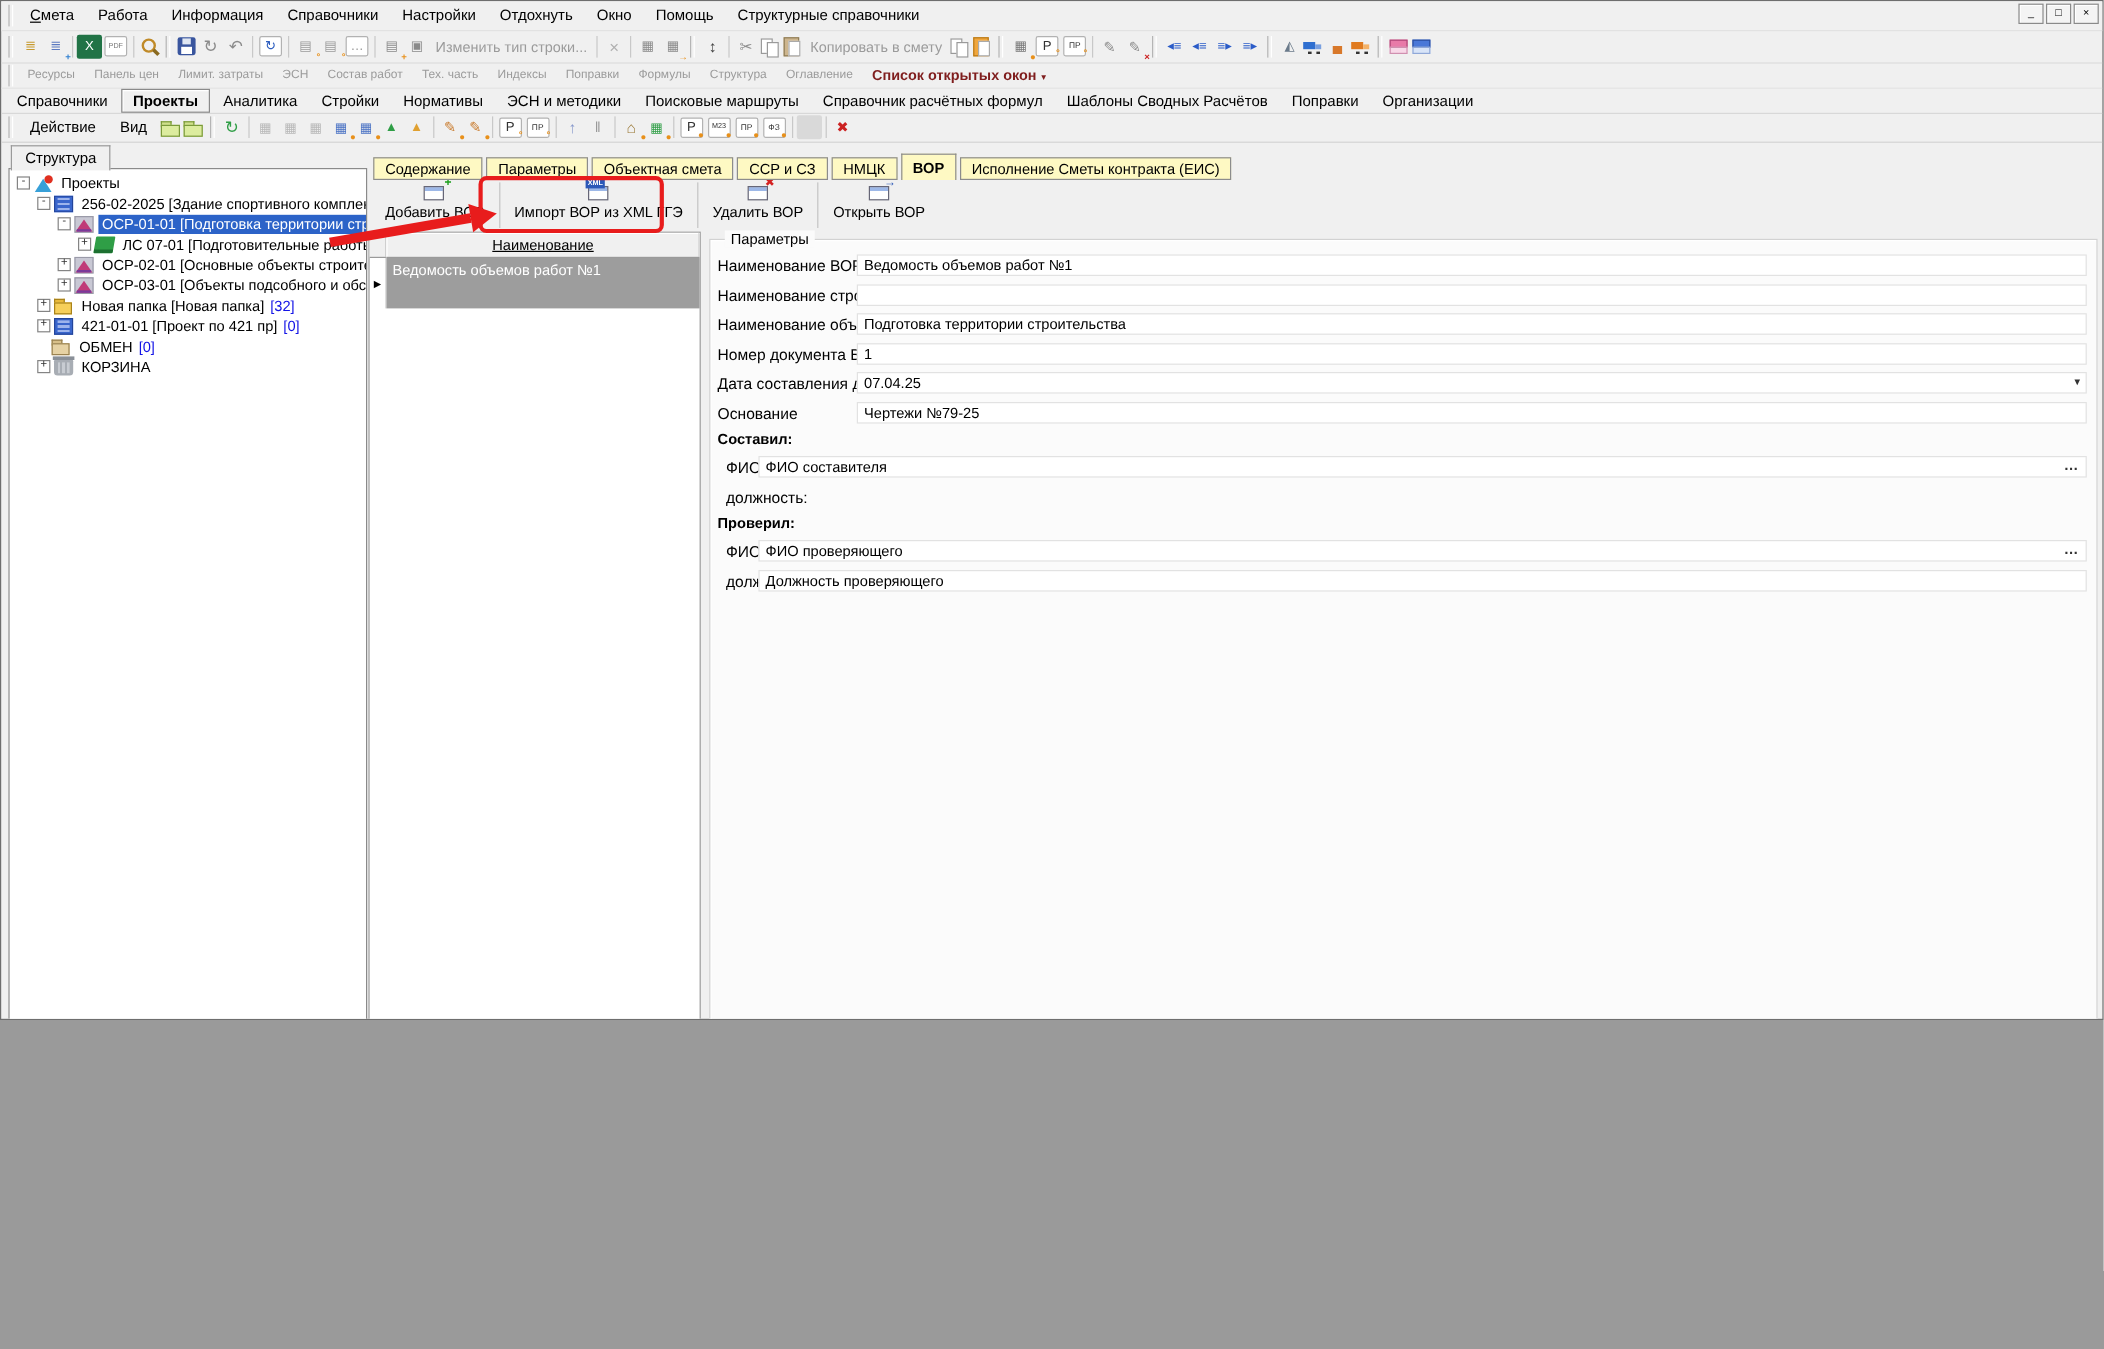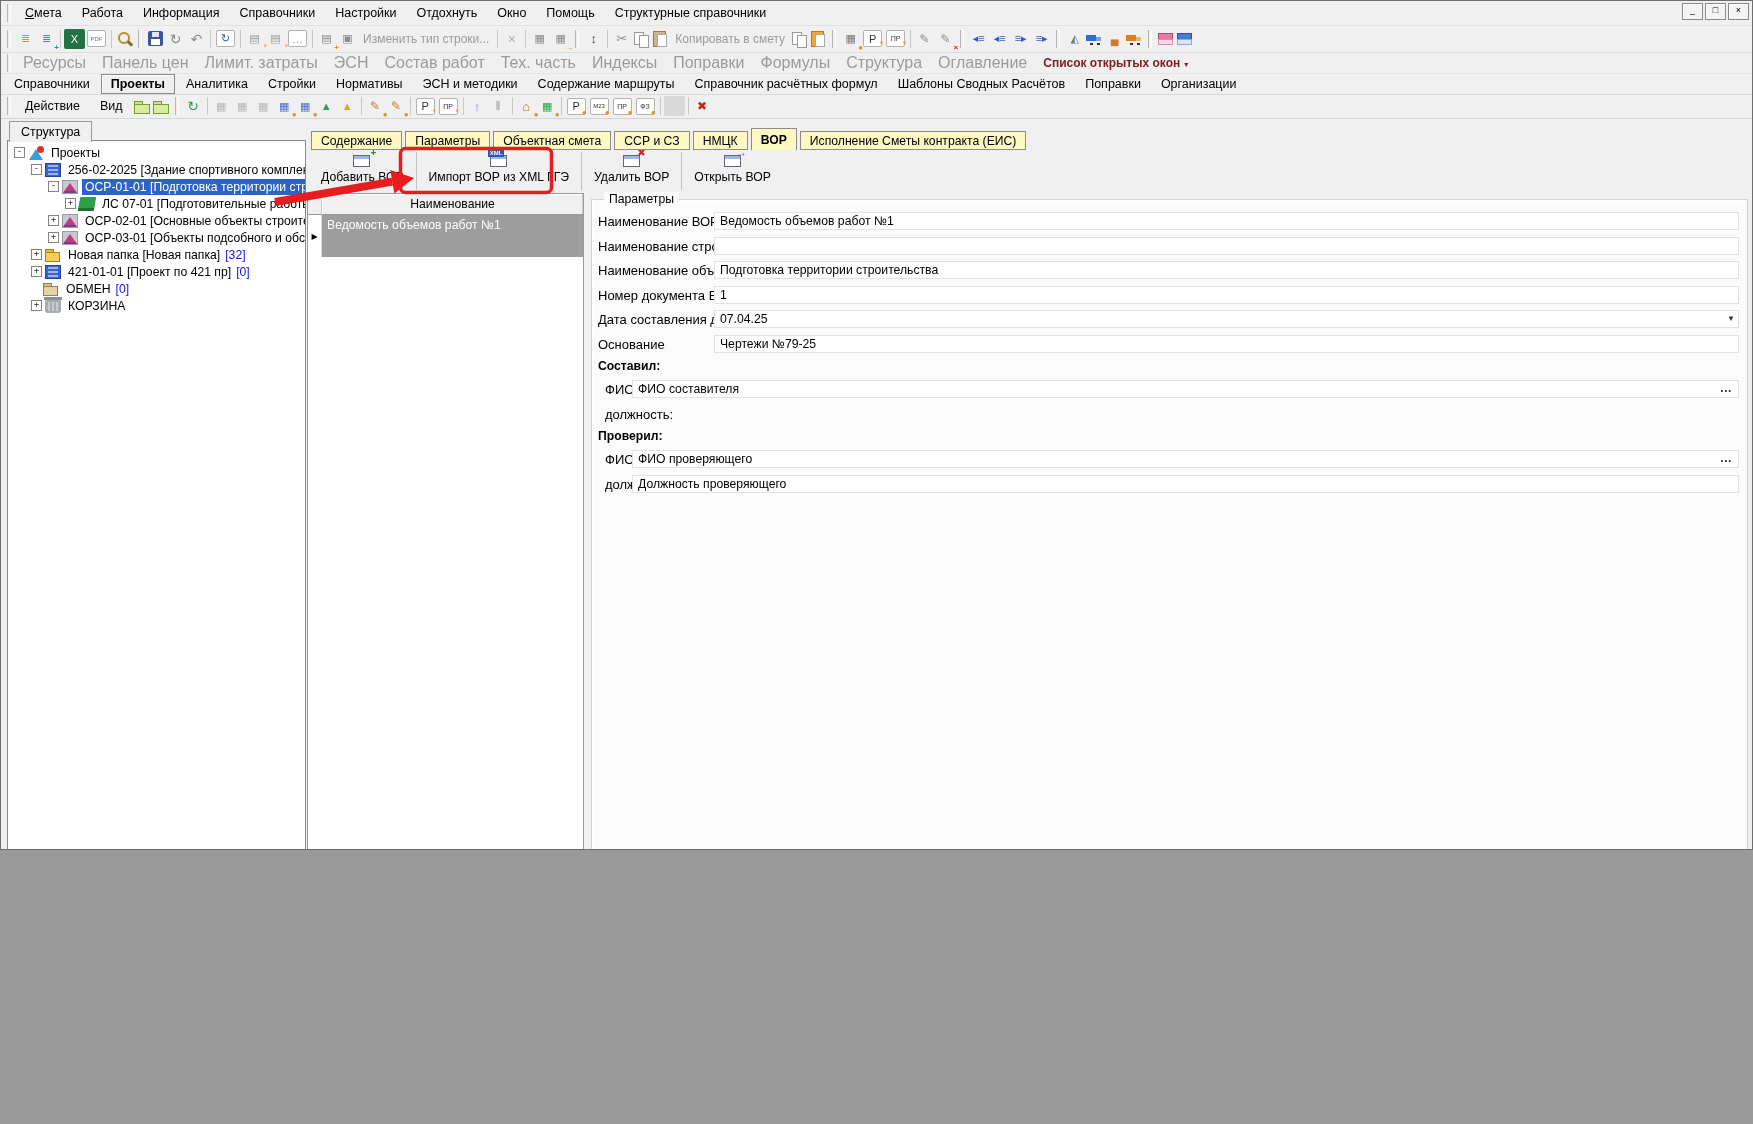--- a/index.html
+++ b/index.html
@@ -21,21 +21,21 @@
     padding-left:4px;gap:2px;border-bottom:1px solid #d8d8d8;}
   #toolbar3{position:absolute;left:0;top:93px;right:0;height:24px;display:flex;align-items:center;
     border-bottom:1px solid #d4d4d4;padding-left:2px;}
   .grip{width:2px;height:18px;border-left:1px solid #b5b5b5;border-right:1px solid #fff;margin:0 4px;flex:none;}
   .sep{width:1px;height:18px;background:#c8c8c8;margin:0 3px;flex:none;}
   .tbi{width:21px;height:20px;display:flex;align-items:center;justify-content:center;
     position:relative;flex:none;border-radius:2px;font-size:11px;}
   .tbi.bd{width:17px;height:15px;margin:0 2px;border:1px solid #b2b2b2;background:#fff;}
   .tbi .badge{position:absolute;right:-2px;bottom:-3px;font-size:8px;line-height:8px;font-weight:bold;}
   .tblabel{color:#9b9b9b;font-size:12px;padding:0 5px;white-space:nowrap;}
-  .t2lbl{color:#9b9b9b;font-size:16px;padding:0 8px;white-space:nowrap;}
+  .t2lbl{color:#9b9b9b;font-size:10px;padding:0 8px;white-space:nowrap;}
   .t2open{color:#7f1d1d;font-size:12px;font-weight:bold;padding:0 8px;white-space:nowrap;}
   .t2open .arr{font-size:8px;margin-left:4px;}
   .toptab{padding:2px 9px;font-size:12.5px;white-space:nowrap;}
   .toptab.active{border:1px solid #8a8a8a;background:#f0f0f0;box-shadow:inset 1px 1px 0 #fff;font-weight:bold;}
   
   .csi{width:19px;height:17px;position:relative;display:inline-block;flex:none;}
   .csi-search::before{content:"";position:absolute;left:3px;top:2px;width:8px;height:8px;
     border:2px solid #c08a28;border-radius:50%;}
   .csi-search::after{content:"";position:absolute;left:12px;top:12px;width:6px;height:3px;
     background:#8a6a20;transform:rotate(45deg);}
@@ -109,21 +109,21 @@
   .vi{width:24px;height:16px;position:relative;flex:none;}
   .vi-table{position:absolute;left:3px;bottom:1px;width:15px;height:10px;border:1px solid #667;
     background:linear-gradient(180deg,#9db8e8 0 3px,#fff 3px);}
   .vi-badge{position:absolute;right:-2px;top:-4px;font-size:10px;font-weight:bold;line-height:10px;}
   .vi-cap{position:absolute;left:1px;top:-3px;background:#2b58b8;color:#fff;font-size:6px;
     font-weight:bold;padding:0 2px;line-height:8px;}
   #vlist{position:absolute;left:306px;top:192px;width:277px;height:862px;background:#fff;border:1px solid #9a9a9a;box-sizing:border-box;}
   .lhead{display:flex;height:21px;}
   .lh-gut{width:13px;background:#f0f0f0;border-right:1px solid #c7c7c7;border-bottom:1px solid #9a9a9a;}
   .lh{flex:1;background:#f0f0f0;border-bottom:1px solid #9a9a9a;text-align:center;line-height:20px;
-    box-shadow:inset -1px 0 0 #cfcfcf,inset 1px 1px 0 #fff;font-size:12.2px;}
+    box-shadow:inset -1px 0 0 #cfcfcf,inset 1px 1px 0 #fff;font-size:12.2px;text-decoration:underline;}
   .lrow{display:flex;height:42px;}
   .lr-gut{width:13px;border-right:1px solid #d6d6d6;display:flex;align-items:center;justify-content:center;font-size:8px;}
   .lr-val{flex:1;background:#9d9d9d;color:#fff;padding:3px 5px;font-size:12.2px;}
   
   #params{position:absolute;left:590px;top:198px;width:1157px;height:854px;background:#fbfbfb;
     border:1px solid #d2d2d2;box-shadow:inset 1px 1px 0 #fff;box-sizing:border-box;}
   #plegend{position:absolute;left:12px;top:-8px;background:#fbfbfb;padding:0 5px;font-size:12.2px;}
   #params-body{position:absolute;left:0;top:0;right:0;bottom:0;}
   .prow{position:absolute;left:0;right:0;height:22px;}
   .flab{position:absolute;left:6px;top:2px;font-size:13px;white-space:nowrap;}
@@ -307,21 +307,21 @@
       <span class="t2lbl">Оглавление</span>
       <span class="t2open">Список открытых окон<span class="arr">▾</span></span>
     </div>
   <div id="toptabs">
       <span class="toptab">Справочники</span>
       <span class="toptab active">Проекты</span>
       <span class="toptab">Аналитика</span>
       <span class="toptab">Стройки</span>
       <span class="toptab">Нормативы</span>
       <span class="toptab">ЭСН и методики</span>
-      <span class="toptab">Содержание маршруты</span>
+      <span class="toptab">Поисковые маршруты</span>
       <span class="toptab">Справочник расчётных формул</span>
       <span class="toptab">Шаблоны Сводных Расчётов</span>
       <span class="toptab">Поправки</span>
       <span class="toptab">Организации</span>
     </div>
   <div id="toolbar3">
       <span class="grip"></span>
       <span class="menu-item">Действие</span>
       <span class="menu-item">Вид</span>
       <span class="csi csi-folder"></span>

